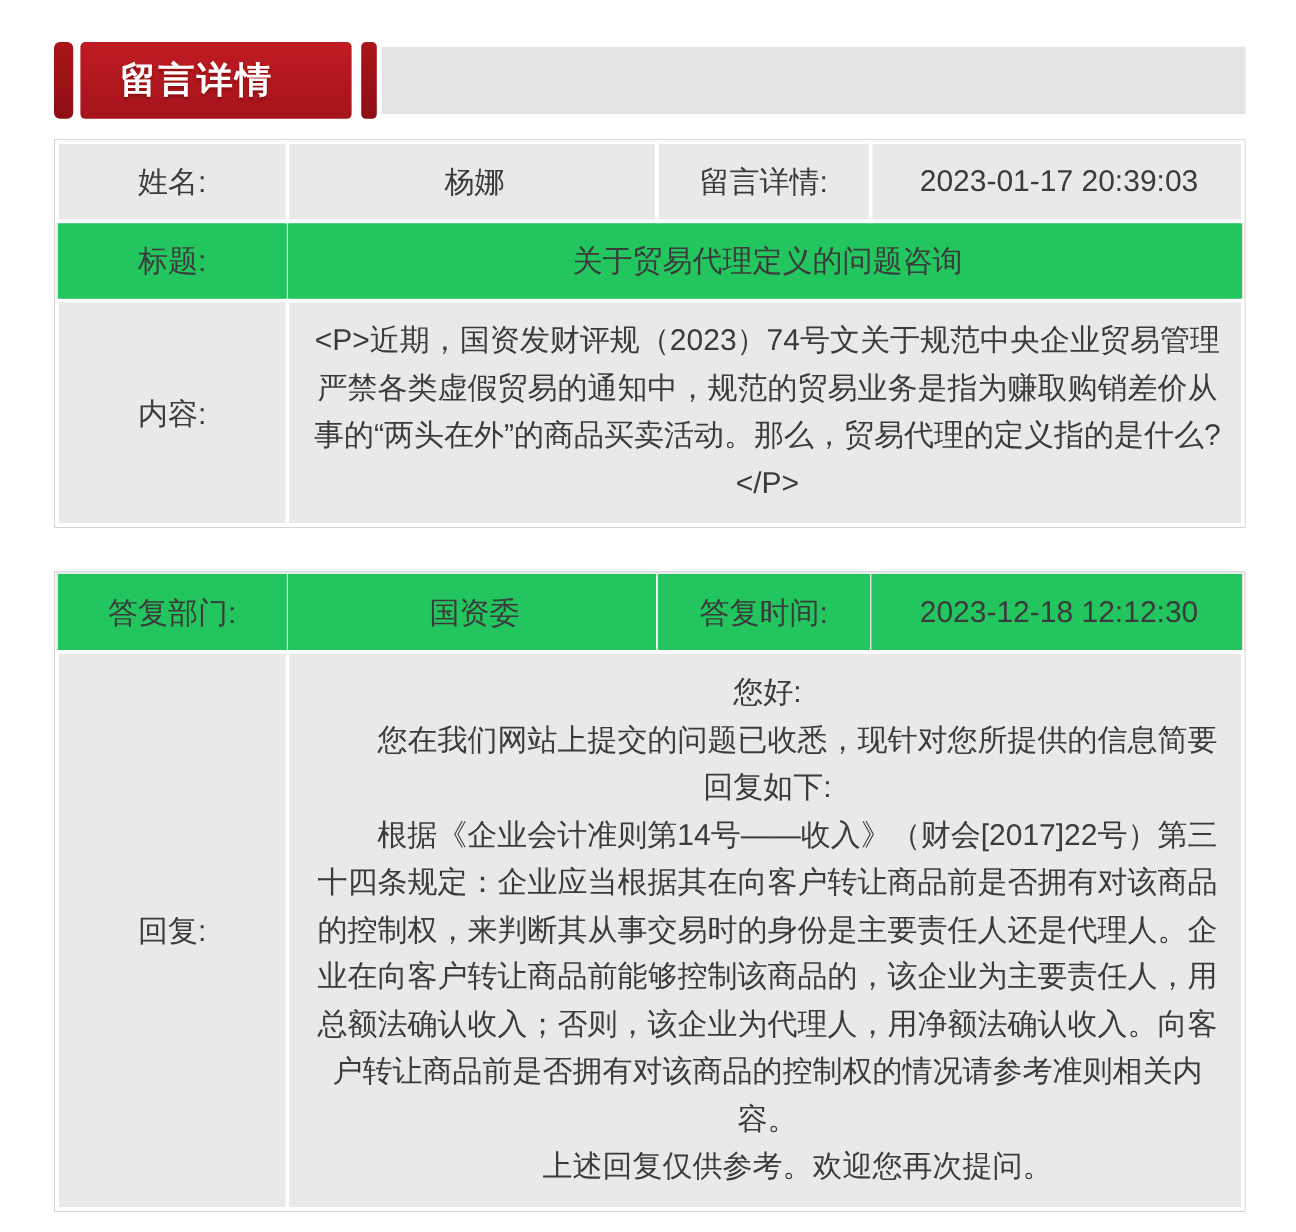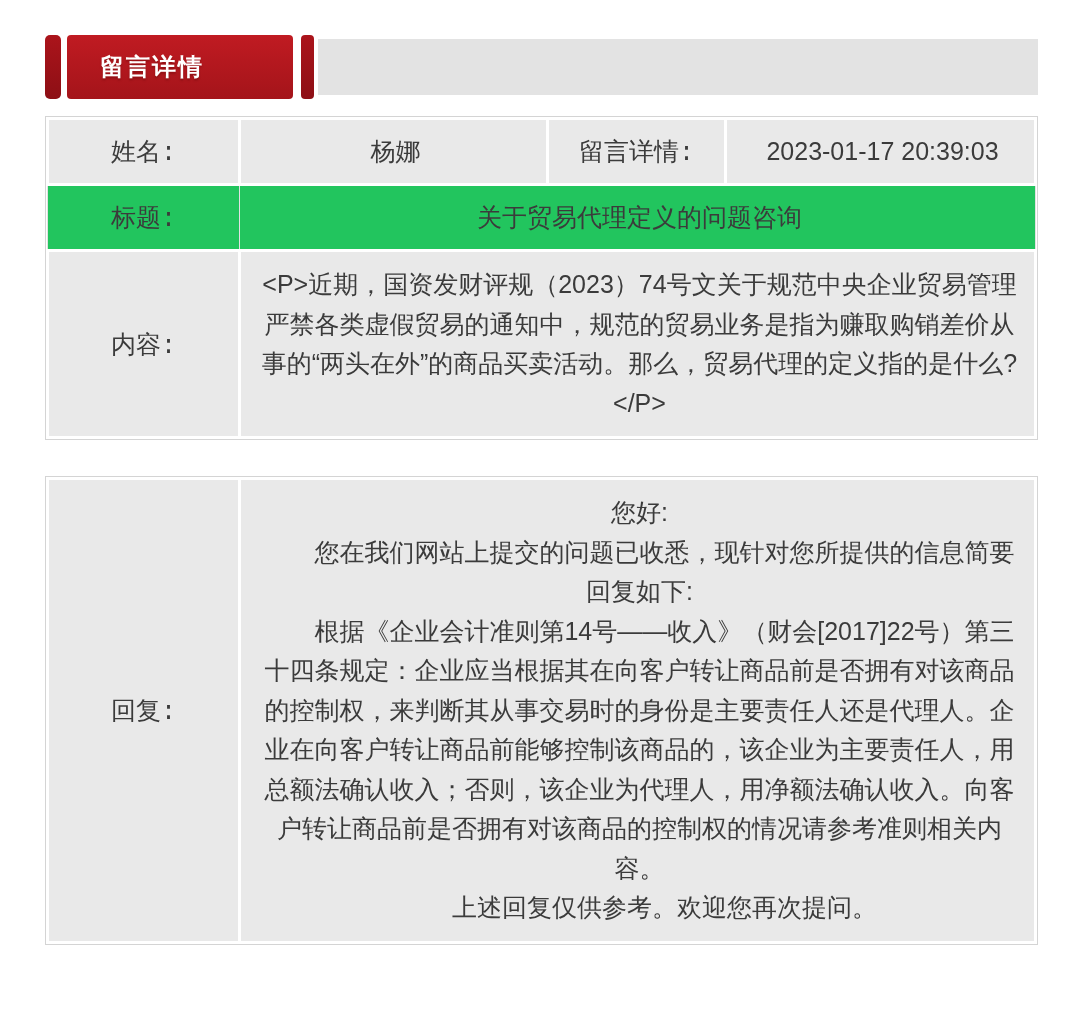--- a/index.html
+++ b/index.html
@@ -35,21 +35,21 @@
     height: 64px;
     display: flex;
     align-items: center;
     padding-left: 33px;
     margin-right: 8px;
     border-radius: 4px;
     background: linear-gradient(#c01b22, #a4141a);
   }
   .banner-title {
     color: #ffffff;
-    font-size: 24px;
+    font-size: 30px;
     font-weight: bold;
     letter-spacing: 2px;
     text-shadow: 0 2px 2px rgba(80, 0, 0, 0.35);
     white-space: nowrap;
   }
   .banner-strip {
     flex: 1 1 auto;
     height: 56px;
     background: #e3e3e3;
   }
@@ -72,21 +72,21 @@
     overflow: hidden;
   }
   tr.gray td {
     background: #e9e9e9;
     border: 3px solid #ffffff;
   }
   tr.white td {
     background: #22c55e;
     border: 1px solid #e2e2e2;
   }
-  td.lbl { text-align: center; padding: 12px 6px; font-family: Liberation Mono, monospace; }
+  td.lbl { text-align: center; padding: 12px 6px; }
   td.val { text-align: center; padding: 14px 16px 14px 20px; }
   tr.single td { height: 66px; }
   td.multi {
     white-space: pre-wrap;
     line-height: 1.58;
     padding: 13px 16px 13px 20px;
     word-break: break-all;
   }
 
   .section + .section { margin-top: 36px; }
@@ -139,20 +139,26 @@
 
     <div class="tbl-wrap reply-tbl">
       <table class="detail">
         <colgroup>
           <col style="width:192px">
             <col style="width:308px">
             <col style="width:178px">
             <col>
         </colgroup>
         <tbody>
+          <tr class="white single">
+            <td class="lbl">答复部门:</td>
+            <td class="val">国资委</td>
+            <td class="lbl">答复时间:</td>
+            <td class="val">2023-12-18 12:12:30</td>
+          </tr>
           <tr class="gray">
             <td class="lbl">回复:</td>
             <td class="val multi" colspan="3">您好:
 　　您在我们网站上提交的问题已收悉，现针对您所提供的信息简要回复如下:
 　　根据《企业会计准则第14号——收入》（财会[2017]22号）第三十四条规定：企业应当根据其在向客户转让商品前是否拥有对该商品的控制权，来判断其从事交易时的身份是主要责任人还是代理人。企业在向客户转让商品前能够控制该商品的，该企业为主要责任人，用总额法确认收入；否则，该企业为代理人，用净额法确认收入。向客户转让商品前是否拥有对该商品的控制权的情况请参考准则相关内容。
 　　上述回复仅供参考。欢迎您再次提问。</td>
           </tr>
         </tbody>
       </table>
     </div>

